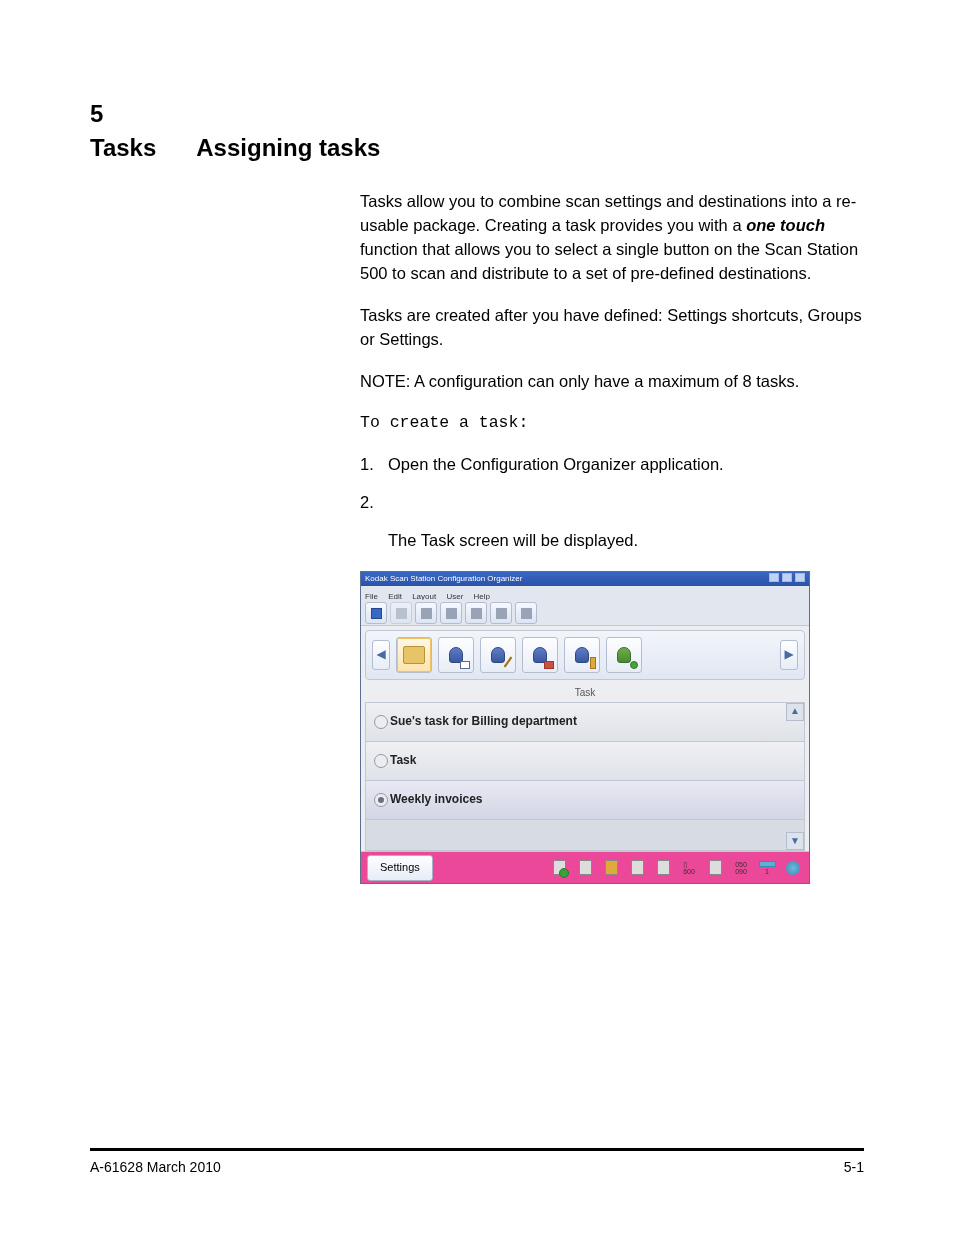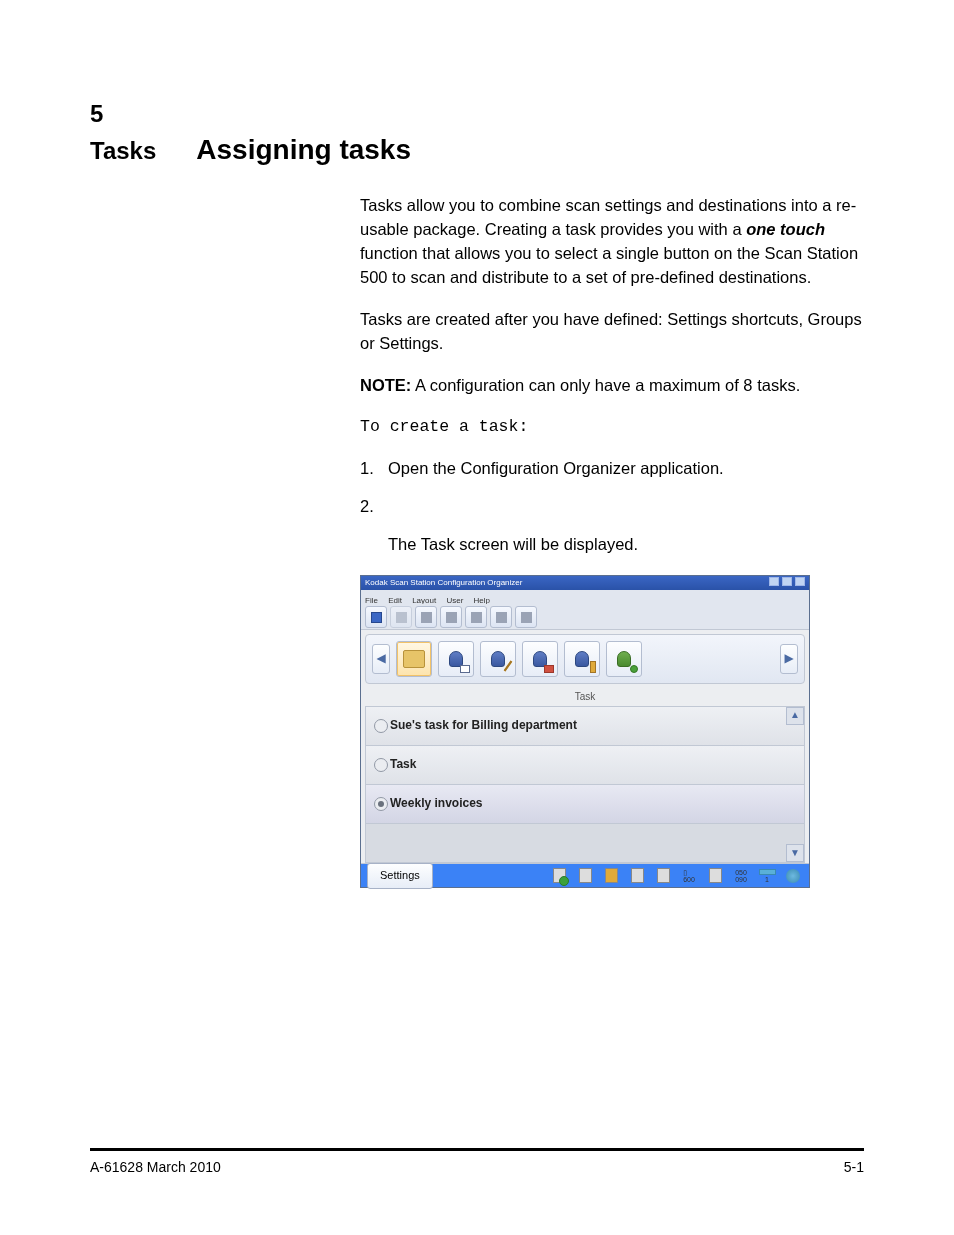--- a/index.html
+++ b/index.html
@@ -23,34 +23,34 @@
     display: flex;
     align-items: baseline;
     gap: 12px;
     margin-bottom: 28px;
   }
   .section-title {
     font-size: 24px;
     font-weight: bold;
   }
   .section-title-right {
-    font-size: 28px;
+    font-size: 24px;
     font-weight: bold;
     margin-left: 28px;
   }
   .content-block {
     margin-left: 270px;
     font-size: 16.5px;
     line-height: 1.45;
   }
   .content-block p {
     margin-bottom: 18px;
   }
   .content-block em { font-style: italic; font-weight: bold; }
-  .note-label { font-weight: bold; }
+  .note-label { font-weight: normal; }
   .steps-heading {
     margin-top: 10px;
     margin-bottom: 14px;
     font-family: Liberation Mono, monospace;
   }
   .ordered-step {
     display: flex;
     gap: 10px;
     margin-bottom: 14px;
   }
@@ -214,22 +214,22 @@
     background: #dde2eb;
     border: 1px solid #b3bdd0;
     color:#4a6aa3;
     display:flex; align-items:center; justify-content:center;
     font-size:10px;
   }
   .ss-scroll-up { top: 0; }
   .ss-scroll-down { bottom: 0; }
 
   .ss-footer {
-    height: 24px;
-    background: #3b82f6;
+    height: 32px;
+    background: #ec4899;
     border-top: 1px solid #c1c8d4;
     display: flex;
     align-items: center;
     padding: 10px 6px;
     gap: 6px;
   }
   .settings-btn {
     padding: 4px 12px;
     border: 1px solid #a7b2c7;
     border-radius: 3px;

